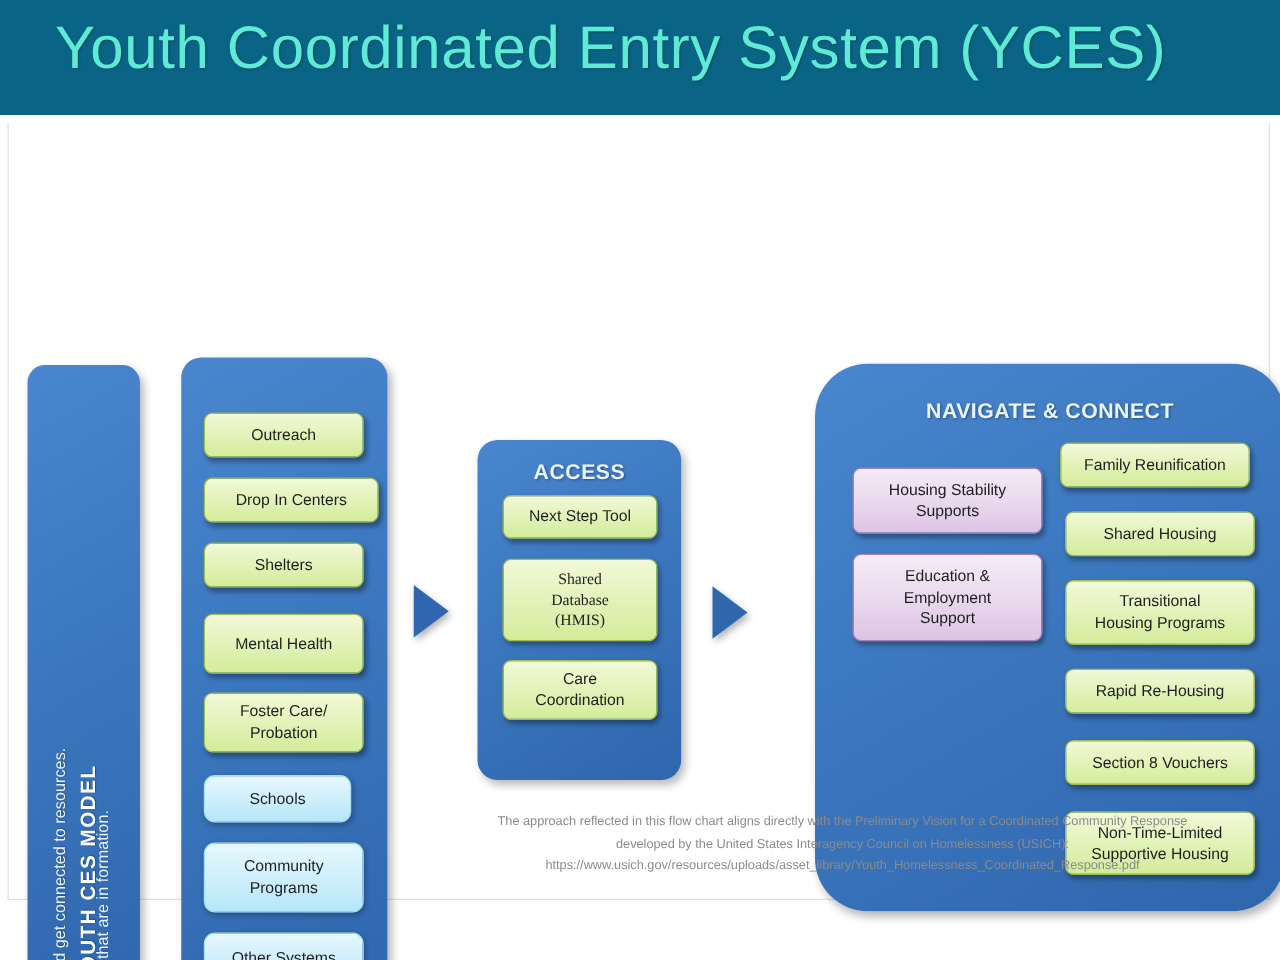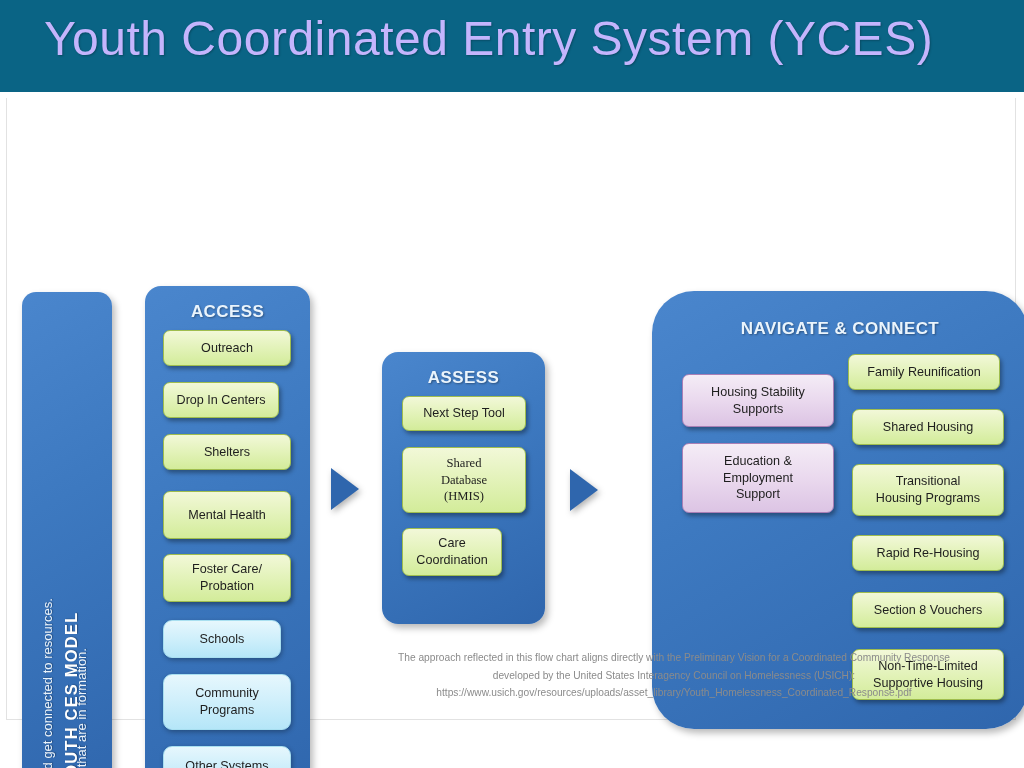--- a/index.html
+++ b/index.html
@@ -23,21 +23,21 @@
     width: 1024px;
     height: 92px;
     background: #0a6485;
     box-sizing: border-box;
   }
   #title-text {
     position: absolute;
     left: 44px;
     top: 11px;
     font-size: 48px;
-    color: #c4b5fd;
+    color: #5eead4;
     letter-spacing: 0.5px;
     white-space: nowrap;
     font-weight: 400;
     text-shadow: 1px 1px 2px rgba(0,0,0,0.25);
   }
   #banner-underline {
     position: absolute;
     left: 0; top: 92px;
     width: 1024px;
     height: 4px;
@@ -220,38 +220,37 @@
 
   <div class="blue-panel" id="model-panel">
     <div class="vert-text-wrap">
       <div class="vert-line" id="model-desc1">This chart shows how youth access and get connected  to resources.</div>
       <div class="vert-line" id="model-desc2">The  light blue boxes are access points that are in formation.</div>
       <div class="vert-line" id="model-title">YOUTH  CES  MODEL</div>
     </div>
   </div>
 
   <div class="blue-panel" id="access-panel">
-    <div class="panel-heading" id="access-heading">ACCESS</div>
     <div class="node green" style="left:18px; top:44px;  width:128px; height:36px;">Outreach</div>
-    <div class="node green" style="left:18px; top:96px;  width:116px; height:36px;">Drop In Centers</div>
+    <div class="node green" style="left:18px; top:96px;  width:140px; height:36px;">Drop In Centers</div>
     <div class="node green" style="left:18px; top:148px; width:128px; height:36px;">Shelters</div>
     <div class="node green" style="left:18px; top:205px; width:128px; height:48px;">Mental Health</div>
     <div class="node green" style="left:18px; top:268px; width:128px; height:48px;">Foster Care/<br>Probation</div>
     <div class="node lightblue" style="left:18px; top:334px; width:118px; height:38px;">Schools</div>
     <div class="node lightblue" style="left:18px; top:388px; width:128px; height:56px;">Community<br>Programs</div>
     <div class="node lightblue" style="left:18px; top:460px; width:128px; height:40px;">Other Systems</div>
   </div>
 
   <div class="arrow" id="arrow-access-assess"></div>
 
   <div class="blue-panel" id="assess-panel">
-    <div class="panel-heading" id="assess-heading">ASSESS</div>
+    <div class="panel-heading" id="assess-heading">ACCESS</div>
     <div class="node green" style="left:20px; top:44px;  width:124px; height:35px;">Next Step Tool</div>
     <div class="node green" style="left:20px; top:95px;  width:124px; height:66px;font-family:Liberation Serif, serif;">Shared<br>Database<br>(HMIS)</div>
-    <div class="node green" style="left:20px; top:176px; width:100px; height:48px;">Care<br>Coordination</div>
+    <div class="node green" style="left:20px; top:176px; width:124px; height:48px;">Care<br>Coordination</div>
   </div>
 
   <div class="arrow" id="arrow-assess-navigate"></div>
 
   <div class="blue-panel" id="navigate-panel">
     <div class="panel-heading" id="navigate-heading">NAVIGATE &amp; CONNECT</div>
 
     <div class="node purple" style="left:30px;  top:83px;  width:152px; height:53px;">Housing Stability<br>Supports</div>
     <div class="node purple" style="left:30px;  top:152px; width:152px; height:70px;">Education &amp;<br>Employment<br>Support</div>
 

